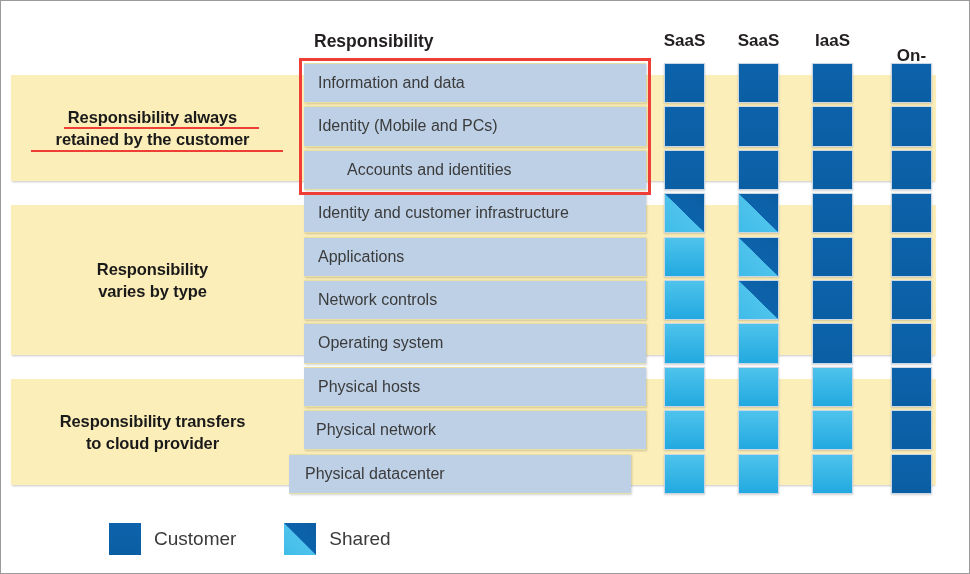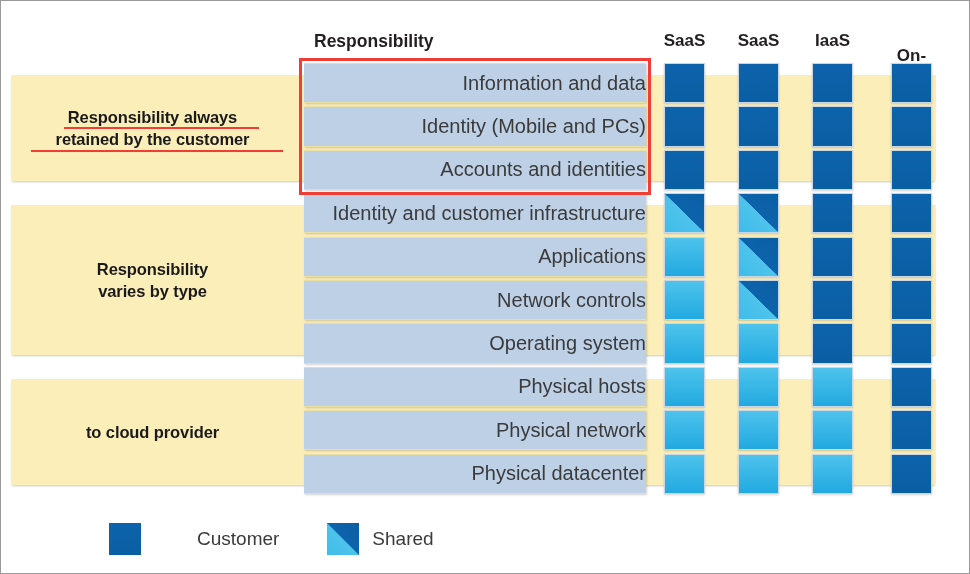--- a/index.html
+++ b/index.html
@@ -59,26 +59,25 @@
   }
 
   
   .row-chip {
     position: absolute;
     background: #bdd0e6;
     display: flex;
     align-items: center;
     box-sizing: border-box;
     padding-left: 14px;
-    font-size: 20px;
+    font-size: 16px;
     color: #3b3b3b;
     border-top: 1px solid #e8dfa2;
     border-bottom: 1px solid #e8dfa2;
     box-shadow: 1px 1px 2px rgba(0,0,0,0.18);
-    justify-content: flex-end;
   }
 
   
   .cell {
     position: absolute;
     box-sizing: border-box;
     border: 1px solid #c9d6e4;
     box-shadow: 0 1px 2px rgba(0,0,0,0.18);
   }
   .cell.customer {
@@ -150,20 +149,21 @@
     </div>
   </div>
   <div class="group-label" id="glabel-1" style="left: 14px; top: 204.2px; width: 275px; height: 149.6px;">
     <div>
       <div>Responsibility</div>
       <div>varies by type</div>
     </div>
   </div>
   <div class="group-label" id="glabel-2" style="left: 14px; top: 377.8px; width: 275px; height: 106.2px;">
     <div>
+      <div>Responsibility transfers</div>
       <div>to cloud provider</div>
     </div>
   </div>
 
   <div class="red-underline" id="underline-a" style="left: 63px; width: 195px; top: 126.1px;"></div>
   <div class="red-underline" id="underline-b" style="left: 30px; width: 252px; top: 149.1px;"></div>
 
   <div class="resp-header" style="left: 313px; top: 30px;">Responsibility</div>
 
   <div class="col-header" id="colhdr-0" style="left: 643px; top: 30px; width: 81px;">SaaS</div>
@@ -231,33 +231,33 @@
       <div class="cell microsoft" style="left: 737px; top: 365.8px; width: 41px; height: 40.2px;"></div>
       <div class="cell microsoft" style="left: 811px; top: 365.8px; width: 41px; height: 40.2px;"></div>
       <div class="cell customer" style="left: 890px; top: 365.8px; width: 41px; height: 40.2px;"></div>
       <div class="row-chip" style="left: 303px; top: 409.2px; width: 342px; height: 40.2px; padding-left: 12px;">
         <span>Physical network</span>
       </div>
       <div class="cell microsoft" style="left: 663px; top: 409.2px; width: 41px; height: 40.2px;"></div>
       <div class="cell microsoft" style="left: 737px; top: 409.2px; width: 41px; height: 40.2px;"></div>
       <div class="cell microsoft" style="left: 811px; top: 409.2px; width: 41px; height: 40.2px;"></div>
       <div class="cell customer" style="left: 890px; top: 409.2px; width: 41px; height: 40.2px;"></div>
-      <div class="row-chip" style="left: 303px; top: 452.6px; width: 342px; height: 40.2px; padding-left: 16px;">
+      <div class="row-chip" style="left: 288px; top: 452.6px; width: 342px; height: 40.2px; padding-left: 16px;">
         <span>Physical datacenter</span>
       </div>
       <div class="cell microsoft" style="left: 663px; top: 452.6px; width: 41px; height: 40.2px;"></div>
       <div class="cell microsoft" style="left: 737px; top: 452.6px; width: 41px; height: 40.2px;"></div>
       <div class="cell microsoft" style="left: 811px; top: 452.6px; width: 41px; height: 40.2px;"></div>
       <div class="cell customer" style="left: 890px; top: 452.6px; width: 41px; height: 40.2px;"></div>
     </div>
 
   <div id="red-box" style="left: 298px; top: 57px; width: 352px; height: 137px;"></div>
 
   <div id="legend" style="left: 58px; top: 519px; height: 38px;">
-      <div class="legend-item" style="margin-left: 50px; gap: 43px;">
+      <div class="legend-item" style="margin-left: 50px;">
         <div class="legend-swatch customer"></div>
         <div class="legend-label">Customer</div>
       </div>
       <div class="legend-item" style="margin-left: 48px;">
         <div class="legend-swatch shared"></div>
         <div class="legend-label">Shared</div>
       </div>
     </div>
 
 </div>

